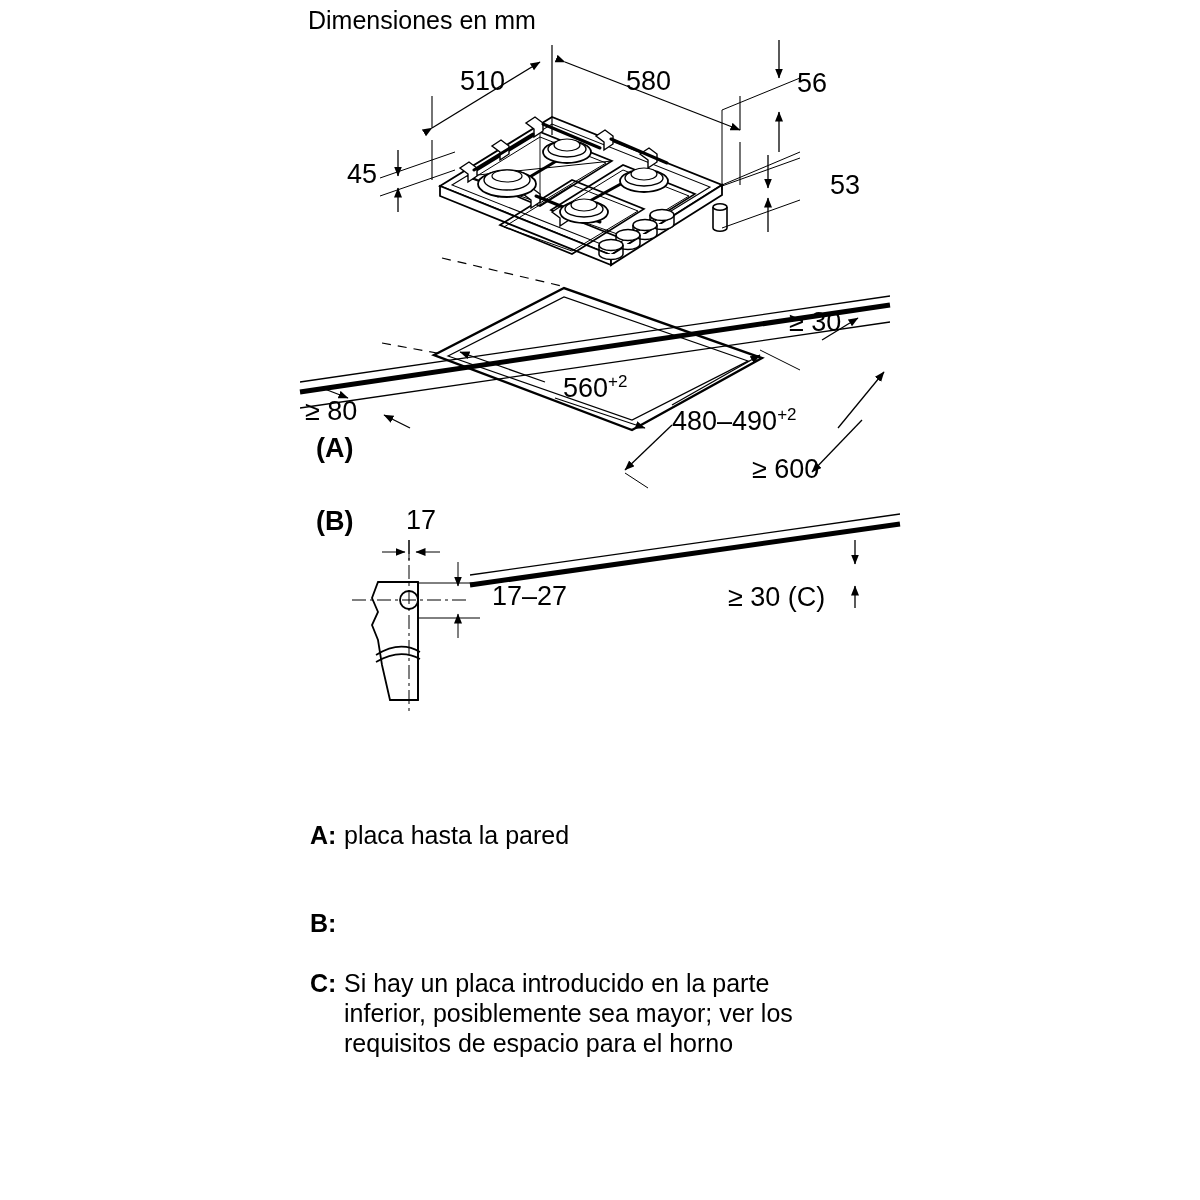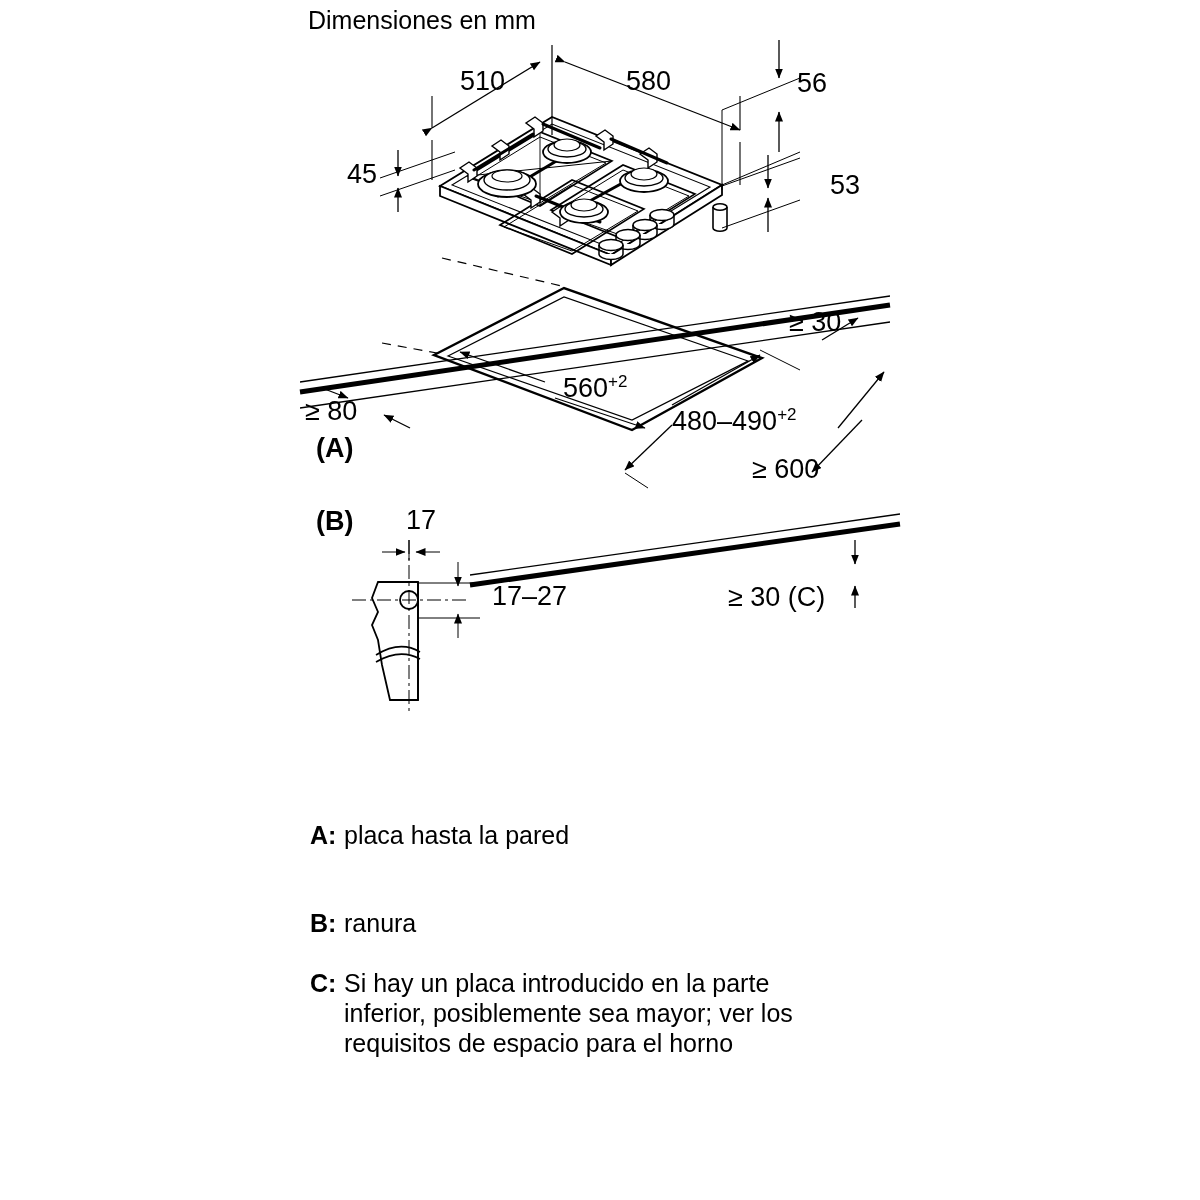--- a/index.html
+++ b/index.html
@@ -322,21 +322,20 @@
       <div class="legend-text">
         <div>placa hasta la pared</div>
       </div>
     </div>
   </div>
 
   <div class="legend-block" style="left:310px; top:908px; width:600px;">
     <div class="legend-row">
       <div class="legend-key">B:</div>
       <div class="legend-text">
-        <div>ranura</div>
       </div>
     </div>
   </div>
 
   <div class="legend-block" style="left:310px; top:968px; width:620px;">
     <div class="legend-row">
       <div class="legend-key">C:</div>
       <div class="legend-text">
         <div>Si hay un placa introducido en la parte</div>
         <div>inferior, posiblemente sea mayor; ver los</div>

